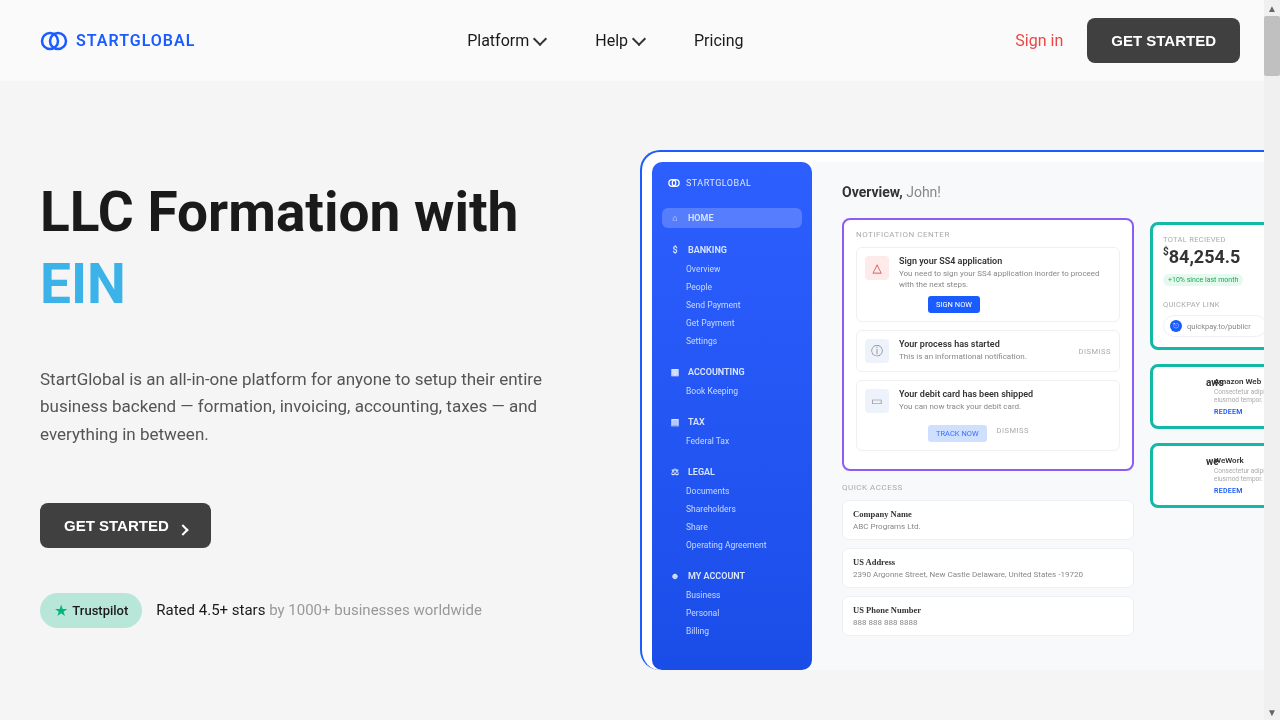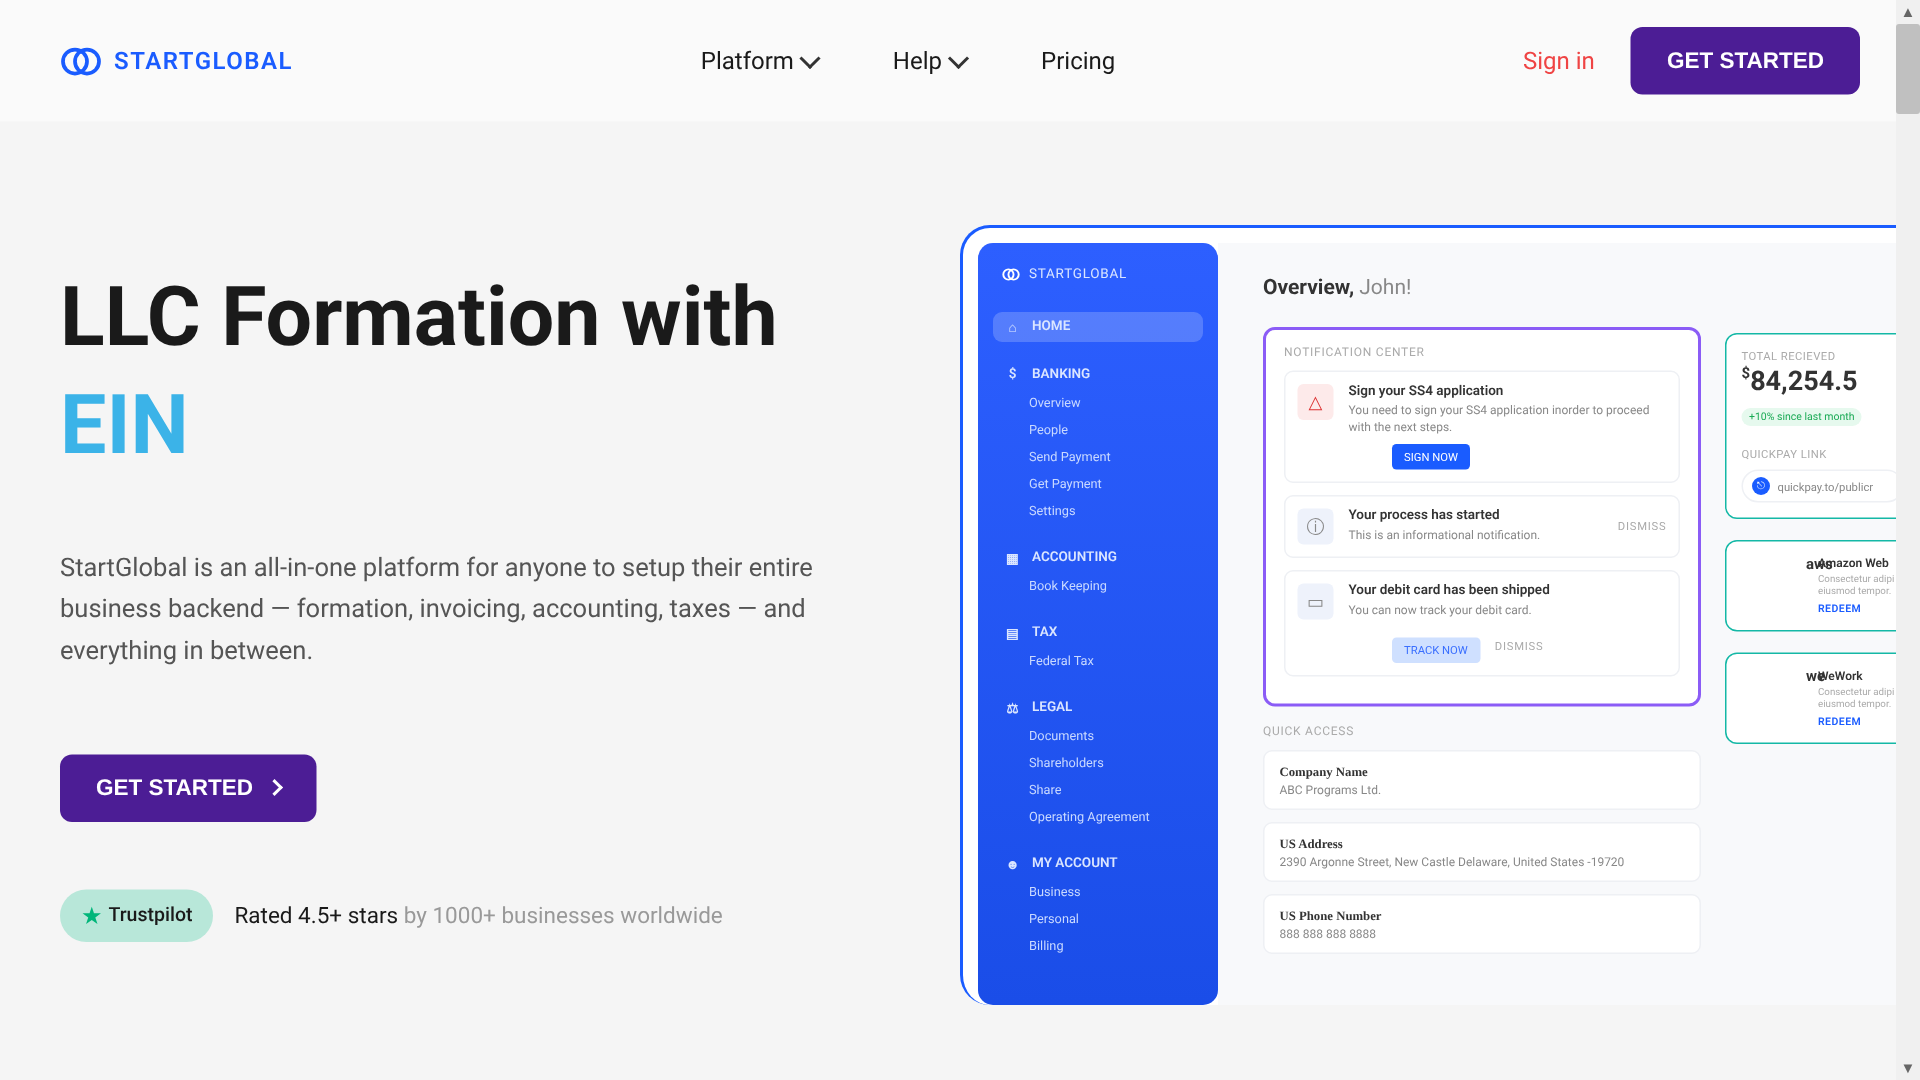--- a/index.html
+++ b/index.html
@@ -57,29 +57,29 @@
   display: flex;
   align-items: center;
   gap: 24px;
 }
 .signin {
   font-size: 16px;
   color: #ef4444;
   cursor: pointer;
 }
 .btn-primary {
-  background: #4c1d95;
+  background: #404040;
   color: #fff;
   padding: 14px 24px;
   border-radius: 8px;
   font-weight: 600;
   font-size: 15px;
   cursor: pointer;
   display: inline-flex;
-  align-items: center;
+  align-items: flex-end;
   gap: 10px;
   border: none;
 }
 .btn-arrow {
   width: 8px;
   height: 8px;
   border-top: 2px solid #fff;
   border-right: 2px solid #fff;
   transform: rotate(45deg);
 }
@@ -303,21 +303,21 @@
 
 .mock-right {
   width: 130px;
   padding: 60px 0 0 0;
   background:#f8f9fb;
   display:flex;
   flex-direction:column;
   gap:14px;
 }
 .rcard {
-  background:#fff; border:1px solid #14b8a6; border-radius:8px;
+  background:#fff; border:3px solid #14b8a6; border-radius:8px;
   padding:10px;
 }
 .rlabel { font-size:7.5px; color:#aaa; letter-spacing:0.3px; }
 .rbig { font-size:18px; font-weight:700; color:#333; margin-top:2px; }
 .rdollar { font-size:10px; vertical-align: top; }
 .rchip {
   display:inline-block; background:#e6f9ee; color:#1aaa55;
   font-size:7px; padding:2px 5px; border-radius:6px; margin-top:4px;
 }
 .qlink {

